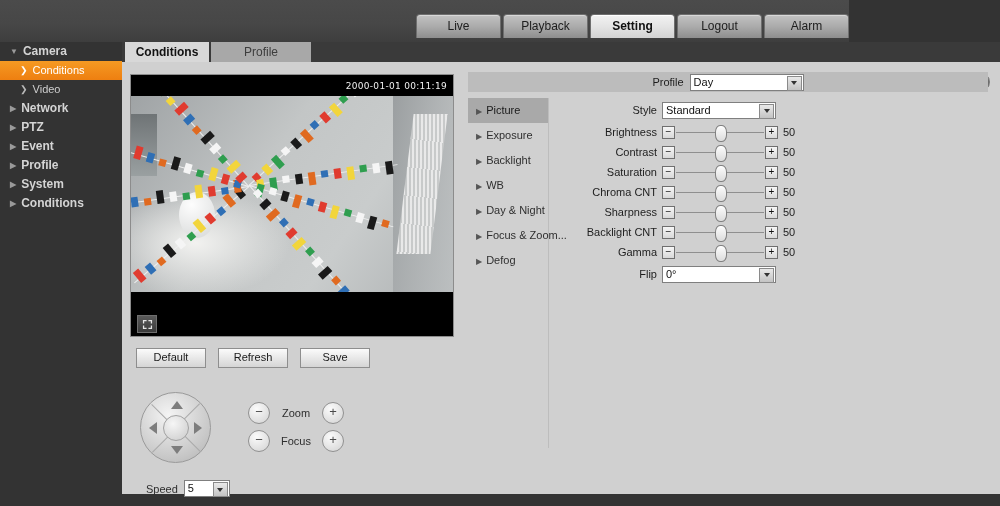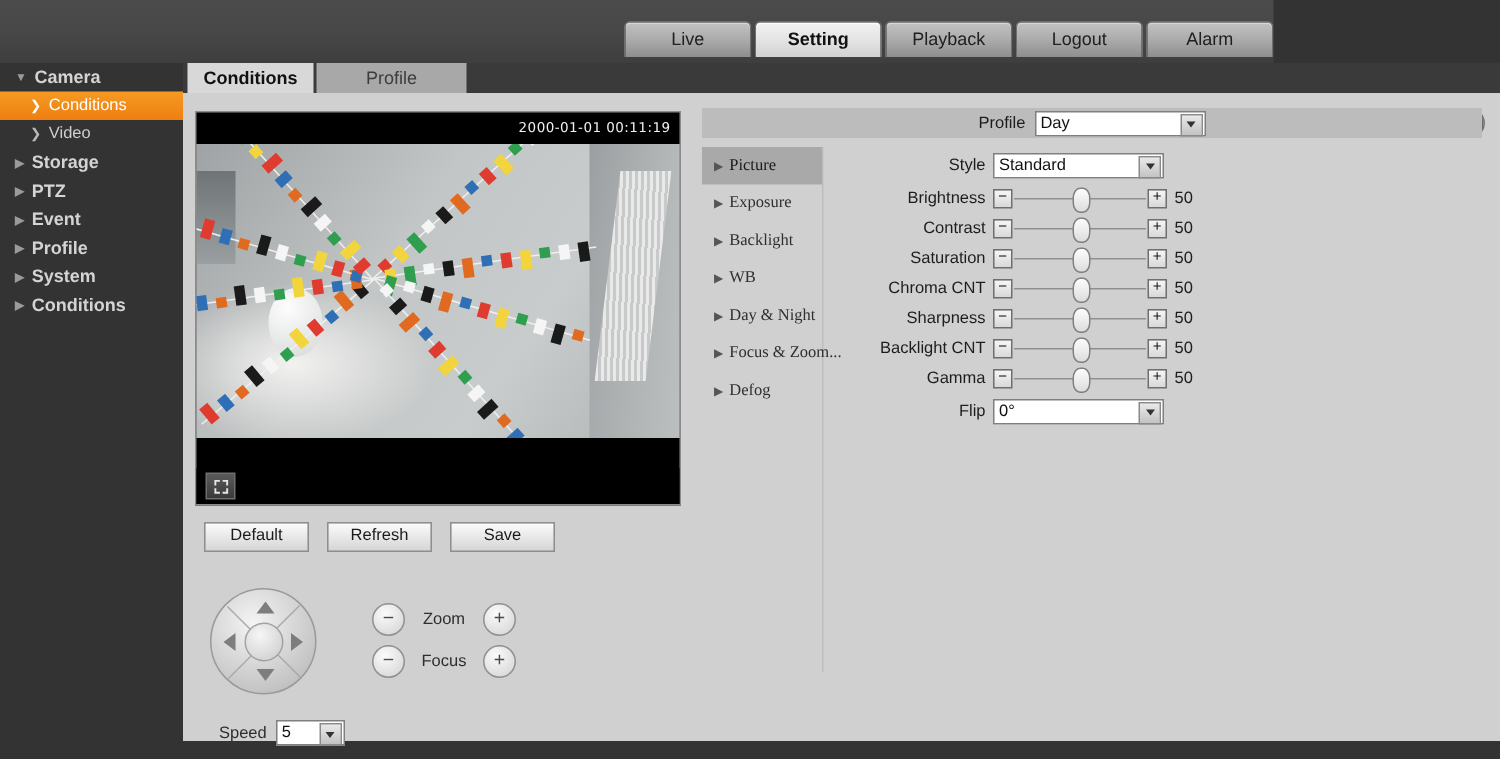--- a/index.html
+++ b/index.html
@@ -118,21 +118,21 @@
   .speedrow .lbl{font-size:11px;color:#2e2e2e;}
 
   
   .profbar{position:absolute;left:346px;top:10px;width:520px;height:20px;
     background:#bcbcbc;display:flex;align-items:center;justify-content:center;}
   .profbar .lbl{font-size:11px;color:#1d1d1d;margin-right:6px;}
 
   .submenu{position:absolute;left:346px;top:36px;width:80px;height:350px;
     border-right:1px solid #bdbdbd;}
   .sm-item{height:25px;line-height:25px;font-size:11px;color:#2f2f2f;padding-left:8px;
-    cursor:pointer;white-space:nowrap;font-family:Liberation Serif, serif;}
+    cursor:pointer;white-space:nowrap;}
   .sm-item.active{background:#a9a9a9;color:#1a1a1a;}
   .sm-item .ar{display:inline-block;font-size:8px;margin-right:4px;color:#555;}
 
   .form{position:absolute;left:430px;top:36px;width:440px;}
   .frow{display:flex;align-items:center;height:20px;margin-bottom:0;}
   .flabel{width:105px;text-align:right;padding-right:5px;font-size:11px;color:#1d1d1d;}
 
   .sel{position:relative;height:15px;background:#fff;border:1px solid #7f7f7f;
     display:flex;align-items:center;cursor:pointer;}
   .sel .val{padding-left:3px;font-size:11px;color:#111;line-height:15px;}
@@ -153,43 +153,43 @@
   .sval{width:22px;text-align:left;padding-left:5px;font-size:11px;color:#1d1d1d;}
 </style>
 </head>
 <body>
 
 <div class="app">
 
   <div class="header">
     <div class="navtabs" id="navtabs">
         <div class="navtab">Live</div>
+        <div class="navtab">Playback</div>
         <div class="navtab active">Setting</div>
-        <div class="navtab">Playback</div>
         <div class="navtab">Logout</div>
         <div class="navtab">Alarm</div>
       </div>
   </div>
 
   <div class="sidebar" id="sidebar">
       <div class="side-item">
         <span class="tri down">▼</span>
         <span>Camera</span>
       </div>
       <div class="side-item sub active">
         <span class="chev">❯</span>
         <span>Conditions</span>
       </div>
       <div class="side-item sub">
         <span class="chev">❯</span>
         <span>Video</span>
       </div>
       <div class="side-item">
         <span class="tri">▶</span>
-        <span>Storage</span>
+        <span>Network</span>
       </div>
       <div class="side-item">
         <span class="tri">▶</span>
         <span>PTZ</span>
       </div>
       <div class="side-item">
         <span class="tri">▶</span>
         <span>Event</span>
       </div>
       <div class="side-item">

